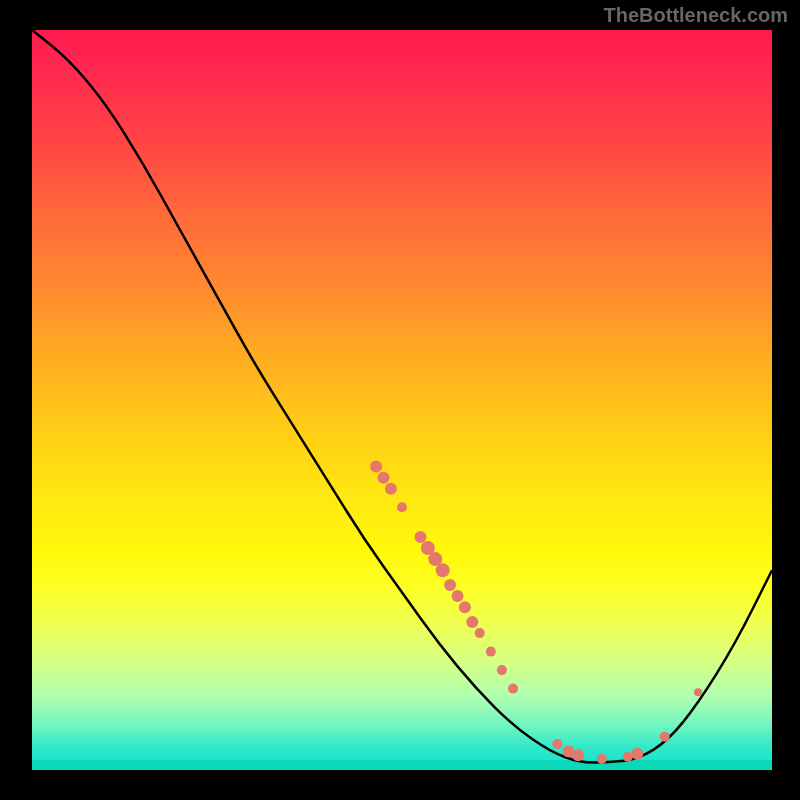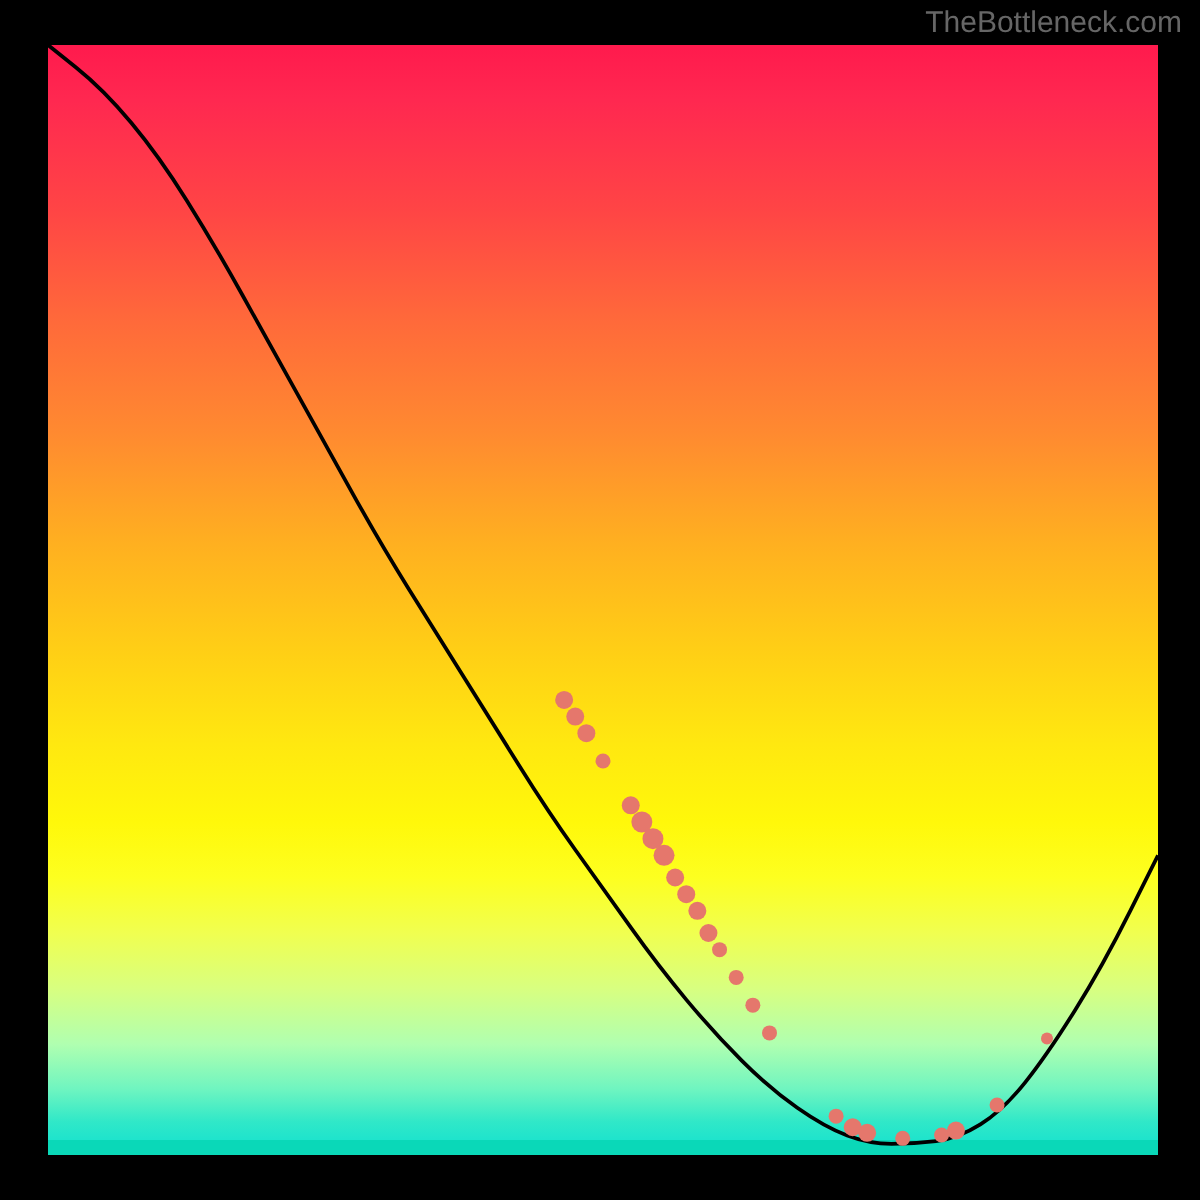--- a/index.html
+++ b/index.html
@@ -9,21 +9,21 @@
     background: #000;
     position: relative;
     font-family: Arial, sans-serif;
   }
   .attribution {
     position: absolute;
     top: 4px;
     right: 12px;
     color: #666;
     font-size: 20px;
-    font-weight: normal;
+    font-weight: bold;
     z-index: 10;
     margin-left: 32px;
   }
   .plot-area {
     position: absolute;
     left: 32px;
     top: 30px;
     width: 740px;
     height: 740px;
     background: linear-gradient(to bottom,

